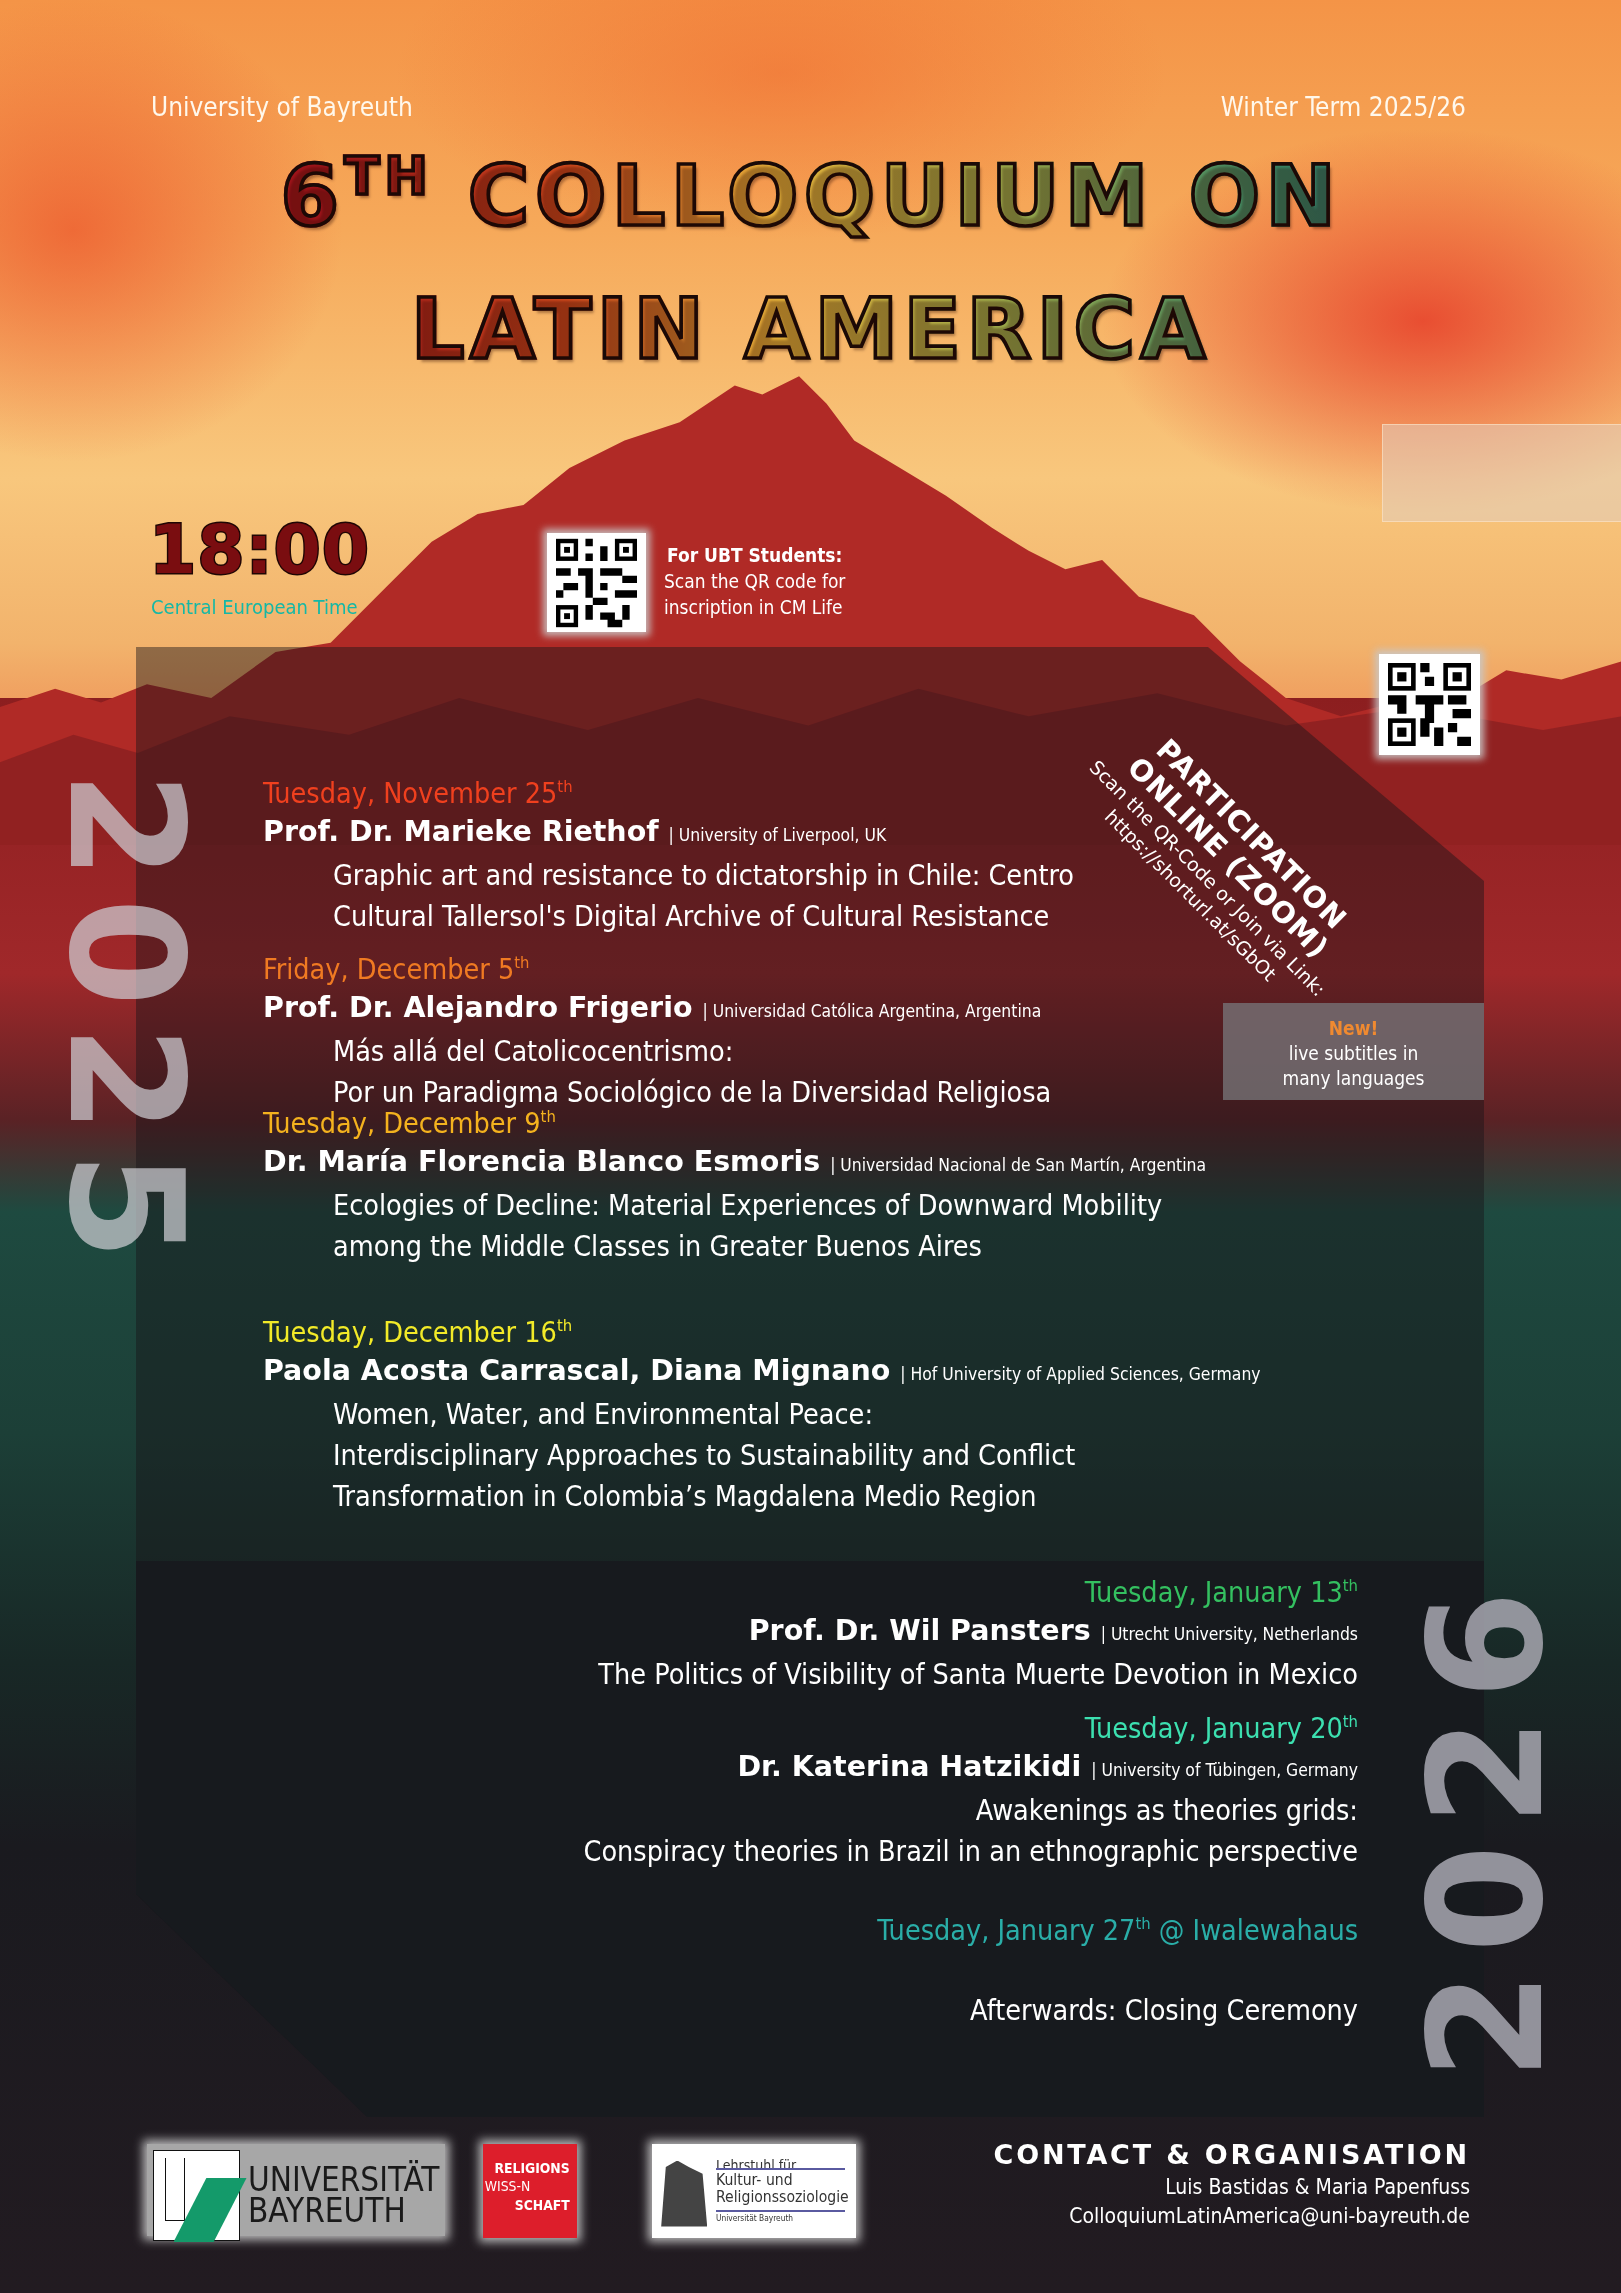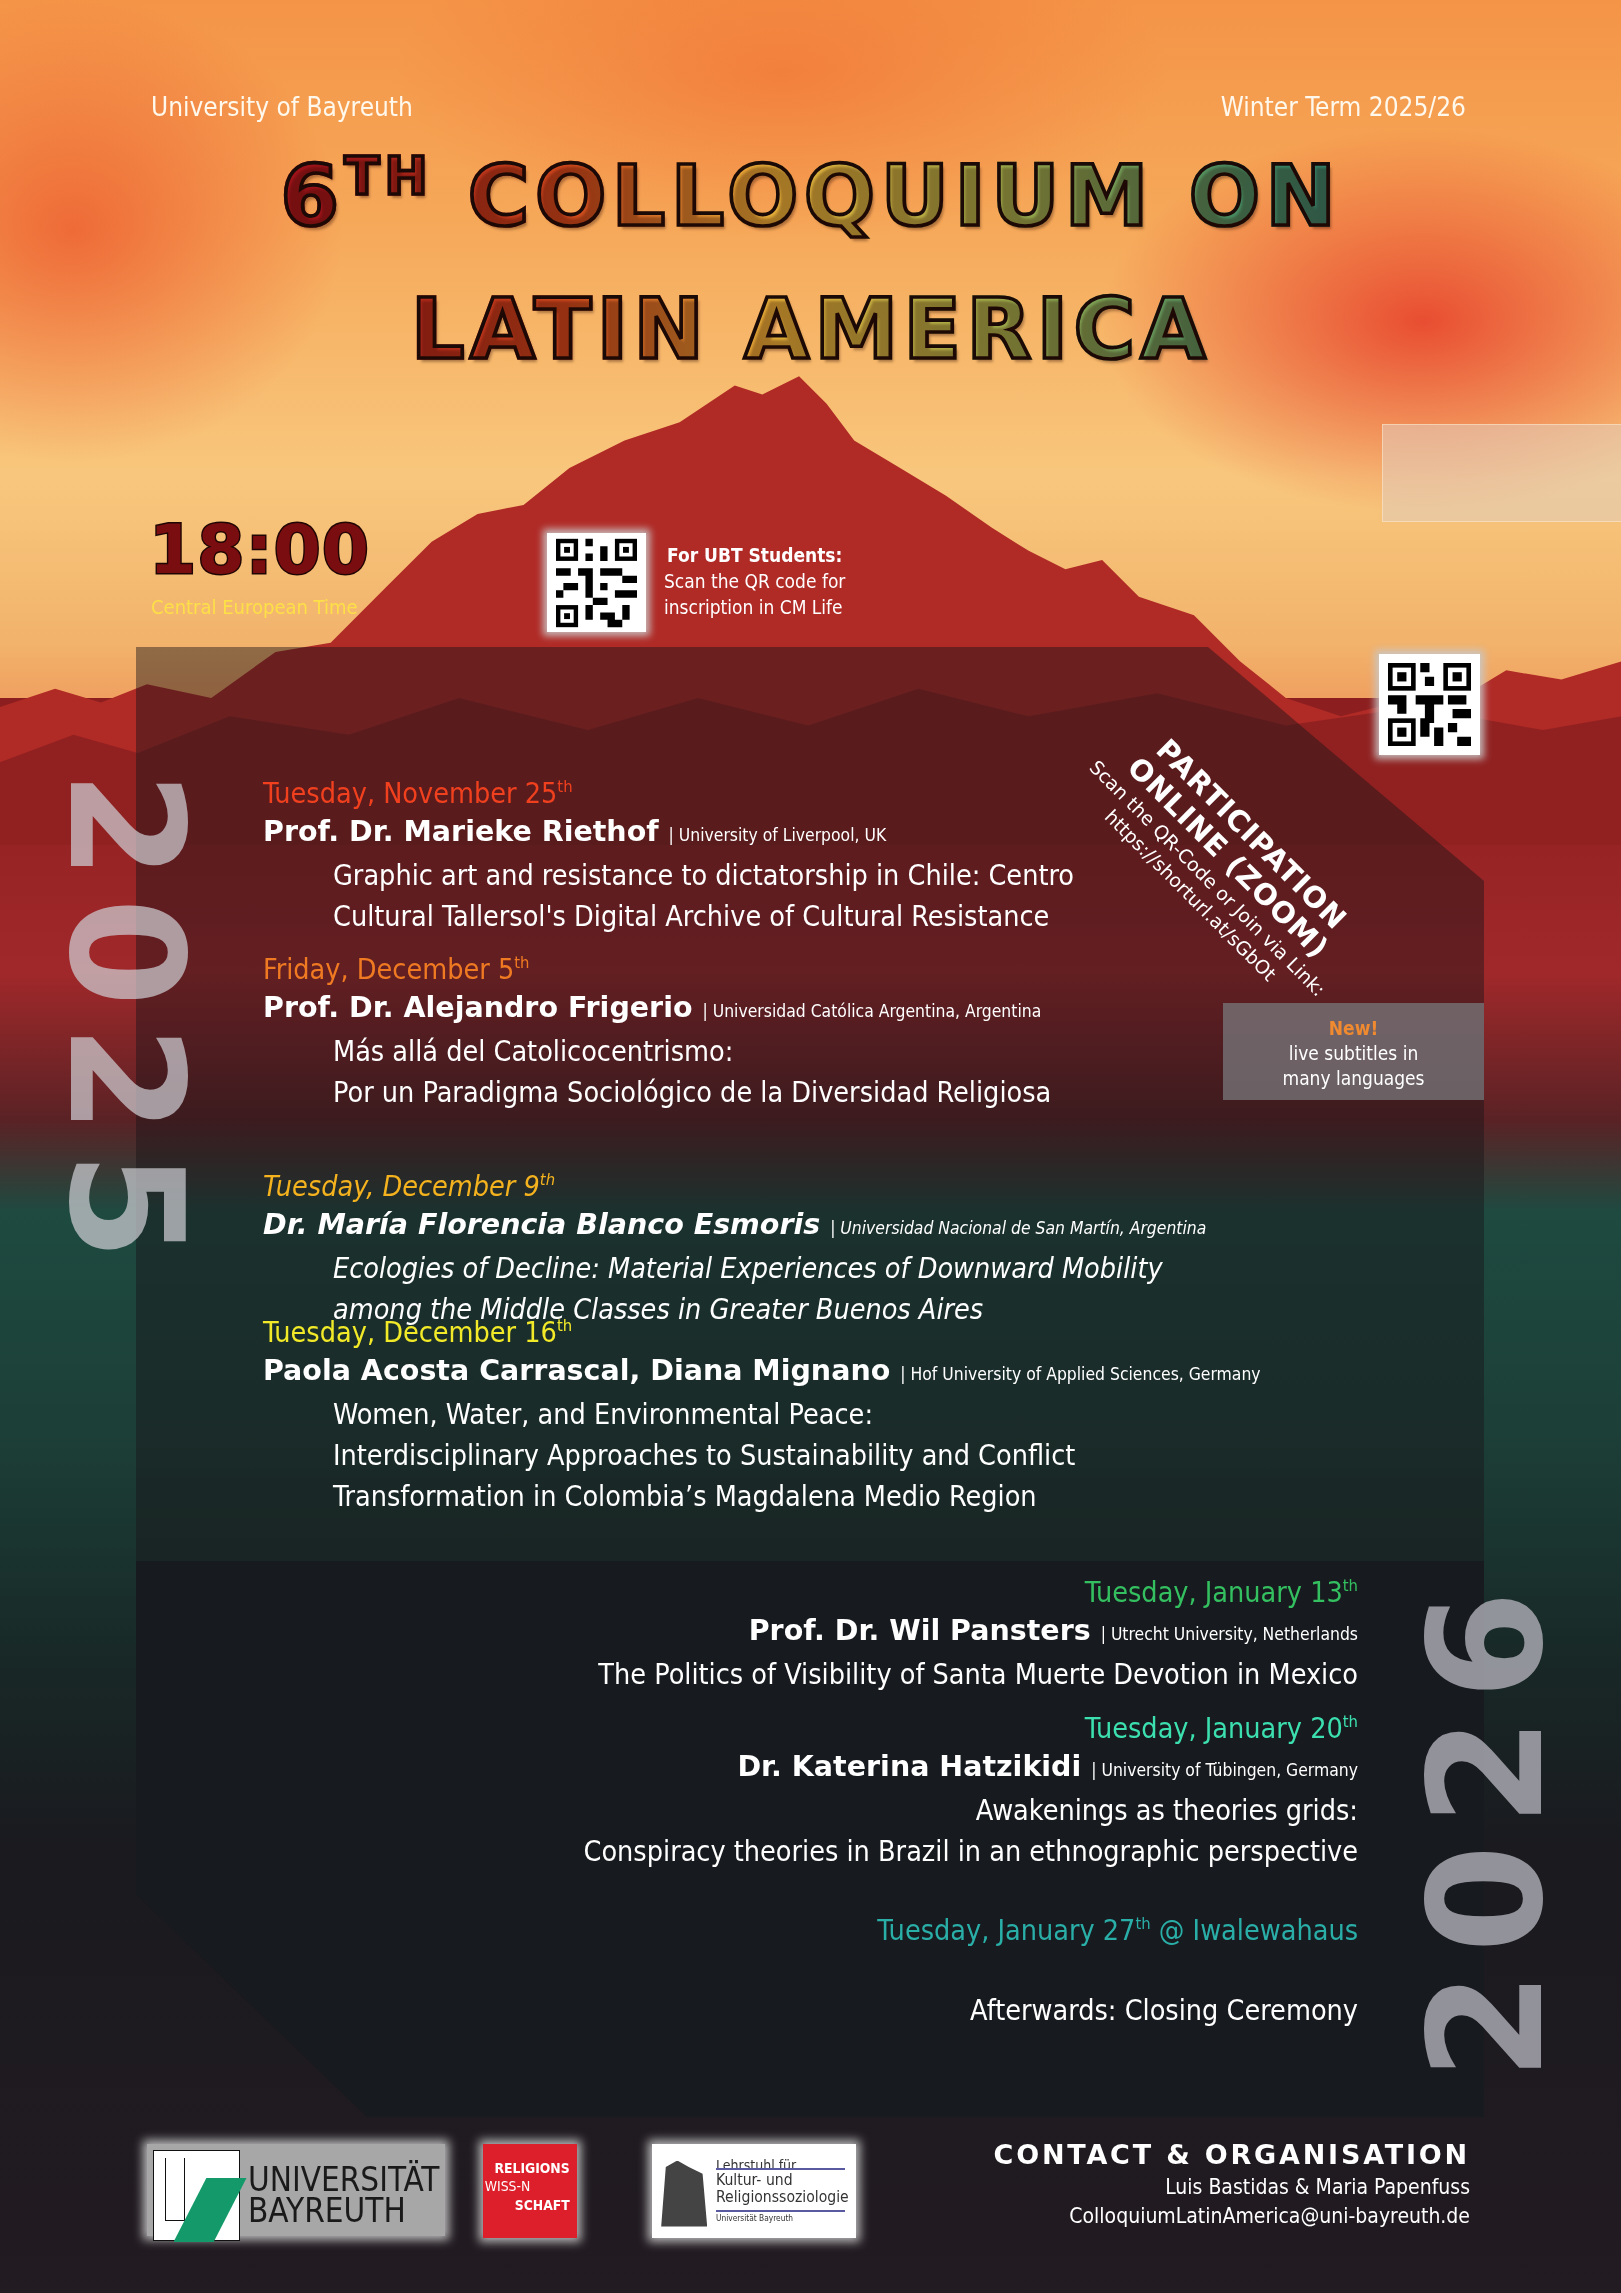--- a/index.html
+++ b/index.html
@@ -45,21 +45,21 @@
     font-size: 84px; -webkit-text-stroke: 3.7px #1a0a08; paint-order: stroke fill;
     background: linear-gradient(90deg, #a0141a 20%, #d0481c 35%, #e8b33a 48%, #9fae4c 62%, #3d8a66 78%, #1e6f74 90%);
     -webkit-background-clip: text; background-clip: text; color: transparent;
     text-shadow: 2.8px 3.7px 2.8px rgba(40,10,0,0.35);
   }
   .title sup { font-size: 51px; vertical-align: 31px; }
   .time {
     position: absolute; left: 149px; top: 510px; font-family: "DejaVu Sans", sans-serif;
     font-weight: bold; font-size: 68px; color: #7a0d10; -webkit-text-stroke: 2.8px #1f0604; paint-order: stroke fill; letter-spacing: 0.9px;
   }
-  .time-sub { position: absolute; left: 151px; top: 595px; font-size: 20px; color: #fde047; }
+  .time-sub { position: absolute; left: 151px; top: 595px; font-size: 20px; color: #14b8a6; }
   .qr {
     position: absolute; background: #fff; box-shadow: 0 0 7.3px 3.7px rgba(200,200,200,0.9);
     display: flex; align-items: center; justify-content: center;
   }
   .qr svg { display: block; }
   .ubt-text { position: absolute; left: 664px; top: 542px; color: #fff; font-size: 19px; line-height: 26px; }
   .ubt-text b { display: block; text-align: center; }
   .zoom-label {
     position: absolute; left: 1120px; top: 680px; width: 404px;
     transform: rotate(45deg); transform-origin: 0 0; color: #fff; text-align: center;
@@ -186,21 +186,21 @@
   <div class="speaker"><span>Prof. Dr. Marieke Riethof</span> <span class="affil">| University of Liverpool, UK</span></div>
   <div class="talk"><span>Graphic art and resistance to dictatorship in Chile: Centro</span><br><span>Cultural Tallersol's Digital Archive of Cultural Resistance</span></div>
 </div>
 
 <div class="event left-ev" style="top:944px;">
   <div class="date" style="color:#f07a22;"><span>Friday, December 5</span><sup>th</sup></div>
   <div class="speaker"><span>Prof. Dr. Alejandro Frigerio</span> <span class="affil">| Universidad Católica Argentina, Argentina</span></div>
   <div class="talk"><span>Más allá del Catolicocentrismo:</span><br><span>Por un Paradigma Sociológico de la Diversidad Religiosa</span></div>
 </div>
 
-<div class="event left-ev" style="top:1161px;font-style:italic;">
+<div class="event left-ev" style="top:1098px;">
   <div class="date" style="color:#f4b21e;"><span>Tuesday, December 9</span><sup>th</sup></div>
   <div class="speaker"><span>Dr. María Florencia Blanco Esmoris</span> <span class="affil">| Universidad Nacional de San Martín, Argentina</span></div>
   <div class="talk"><span>Ecologies of Decline: Material Experiences of Downward Mobility</span><br><span>among the Middle Classes in Greater Buenos Aires</span></div>
 </div>
 
 <div class="event left-ev" style="top:1307px;">
   <div class="date" style="color:#f2ea28;"><span>Tuesday, December 16</span><sup>th</sup></div>
   <div class="speaker"><span>Paola Acosta Carrascal, Diana Mignano</span> <span class="affil">| Hof University of Applied Sciences, Germany</span></div>
   <div class="talk"><span>Women, Water, and Environmental Peace:</span><br><span>Interdisciplinary Approaches to Sustainability and Conflict</span><br><span>Transformation in Colombia’s Magdalena Medio Region</span></div>
 </div>

